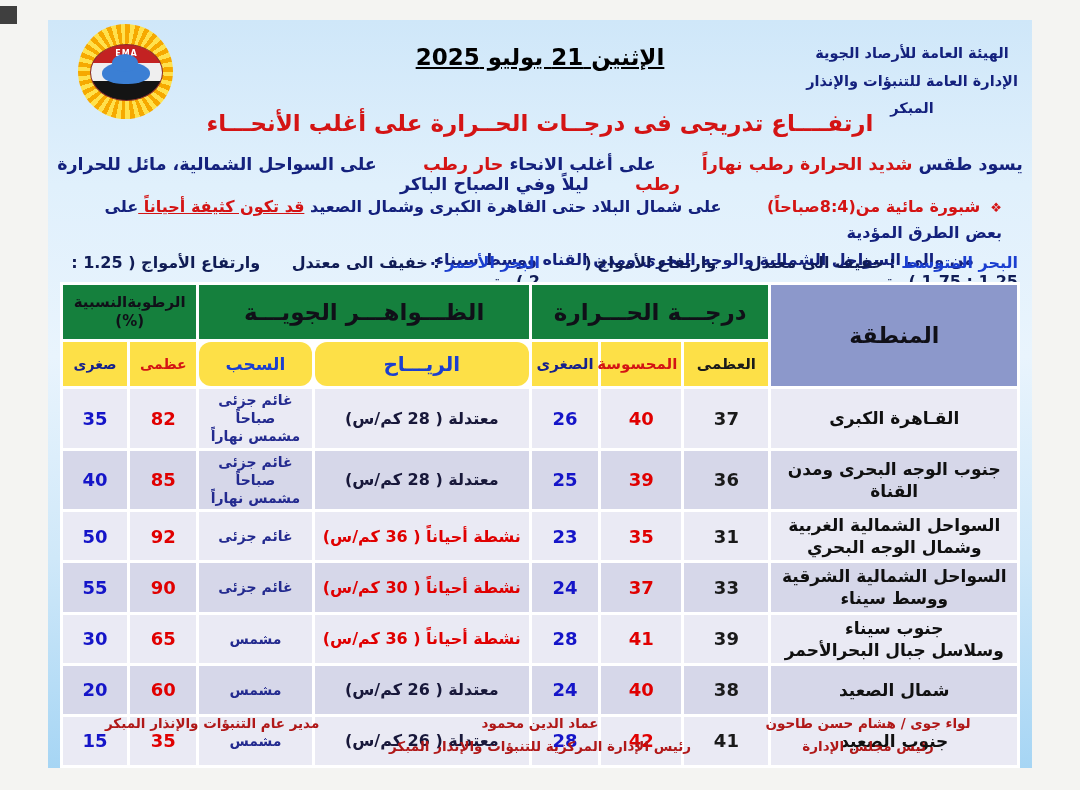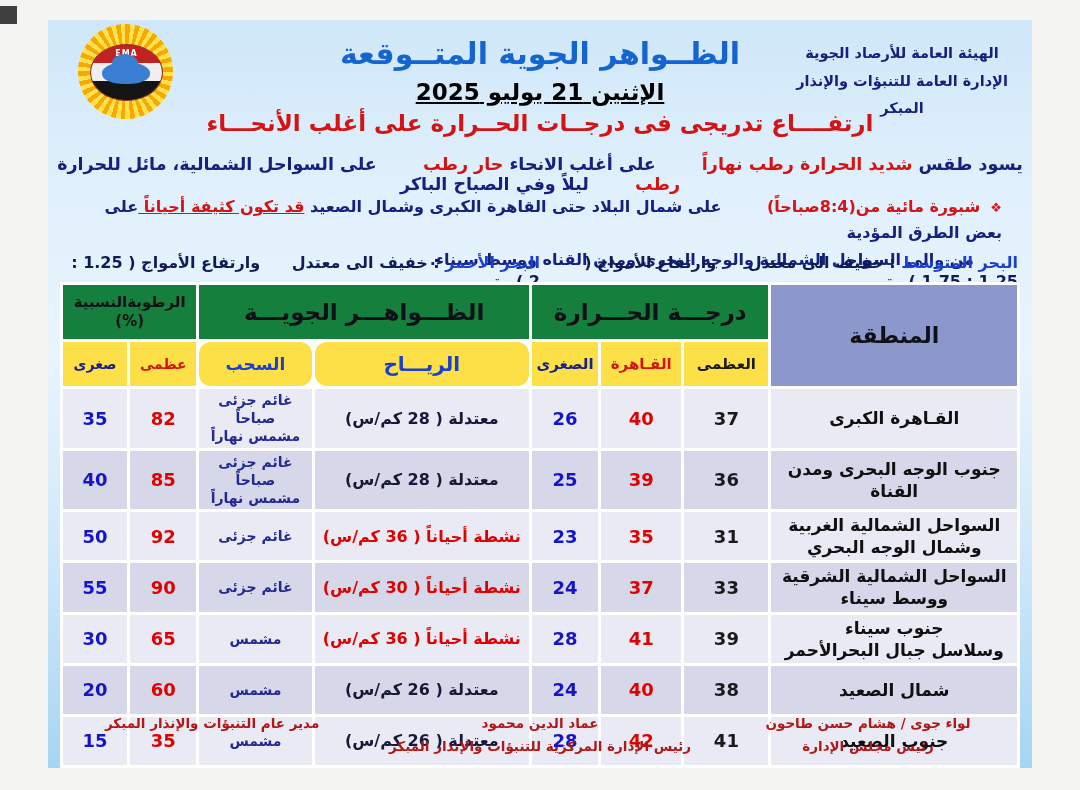--- a/index.html
+++ b/index.html
@@ -2,21 +2,21 @@
 <html lang="ar"><head>
 <meta charset="utf-8">
 <style>
   html,body{margin:0;padding:0;}
   body{background:#f3f3f1;font-family:"DejaVu Sans",sans-serif;}
   #canvas{position:relative;width:1080px;height:790px;background:#f4f4f2;overflow:hidden;}
   #scan-mark{position:absolute;left:0;top:6px;width:17px;height:18px;background:#3f3f3f;}
   #doc{position:absolute;left:48px;top:20px;width:984px;height:748px;direction:rtl;
        background:linear-gradient(180deg,#cfe7f9 0%,#e0f0fc 22%,#e9f4fd 45%,#cfe8f9 72%,#a6d5f4 100%);}
   
-  .org-block{position:absolute;right:10px;top:20px;width:240px;text-align:center;
+  .org-block{position:absolute;right:0;top:20px;width:240px;text-align:center;
              color:#14217d;font-weight:bold;font-size:14.5px;line-height:1.9;}
   .title-block{position:absolute;left:0;right:0;top:16px;text-align:center;}
   .main-title{color:#1565d0;font-size:30px;font-weight:bold;letter-spacing:0px;}
   .date-line{margin-top:8px;color:#000;font-size:23px;font-weight:bold;text-decoration:underline;}
   
   .logo{position:absolute;left:30px;top:4px;width:95px;height:95px;border-radius:50%;
         background:repeating-conic-gradient(#f6a900 0deg 6deg,#ffe14d 6deg 12deg);}
   .logo-oval{position:absolute;left:12px;top:20px;width:71px;height:55px;border-radius:50%;
              overflow:hidden;border:1px solid #8a2b2b;
              background:linear-gradient(180deg,#c32222 0 32%,#efefef 32% 66%,#141414 66% 100%);}
@@ -79,21 +79,20 @@
   <div id="scan-mark"></div>
 
   <div id="doc">
 
     <div class="org-block">
       <div>الهيئة العامة للأرصاد الجوية</div>
       <div>الإدارة العامة للتنبؤات والإنذار المبكر</div>
     </div>
 
     <div class="title-block">
-      <div class="main-title">الظــواهر الجوية المتــوقعة</div>
       <div class="date-line">الإثنين 21 يوليو 2025</div>
     </div>
 
     <div class="logo">
       <div class="logo-oval">
         <div class="logo-ema">EMA</div>
         <div class="logo-cloud"></div>
       </div>
     </div>
 
@@ -140,21 +139,21 @@
             <th class="region-head" rowspan="2">المنطقة</th>
             <th class="grp" colspan="3">درجـــة الحـــرارة</th>
             <th class="grp" colspan="2">الظـــواهـــر الجويـــة</th>
             <th class="grp grp-small" colspan="2">
               <div>الرطوبةالنسبية</div>
               <div>(%)</div>
             </th>
           </tr>
           <tr>
             <th class="sub sub-dark">العظمى</th>
-            <th class="sub sub-red">القـاهرة</th>
+            <th class="sub sub-red">المحسوسة</th>
             <th class="sub sub-blue">الصغرى</th>
             <th class="sub sub-bright">الريـــاح</th>
             <th class="sub sub-bright" style="font-size:17px">السحب</th>
             <th class="sub sub-red" style="font-size:14px">عظمى</th>
             <th class="sub sub-blue" style="font-size:14px">صغرى</th>
           </tr>
         </thead>
         <tbody id="weather-tbody">
             <tr class="row-odd">
               <td class="region-cell">القـاهرة الكبرى</td>

